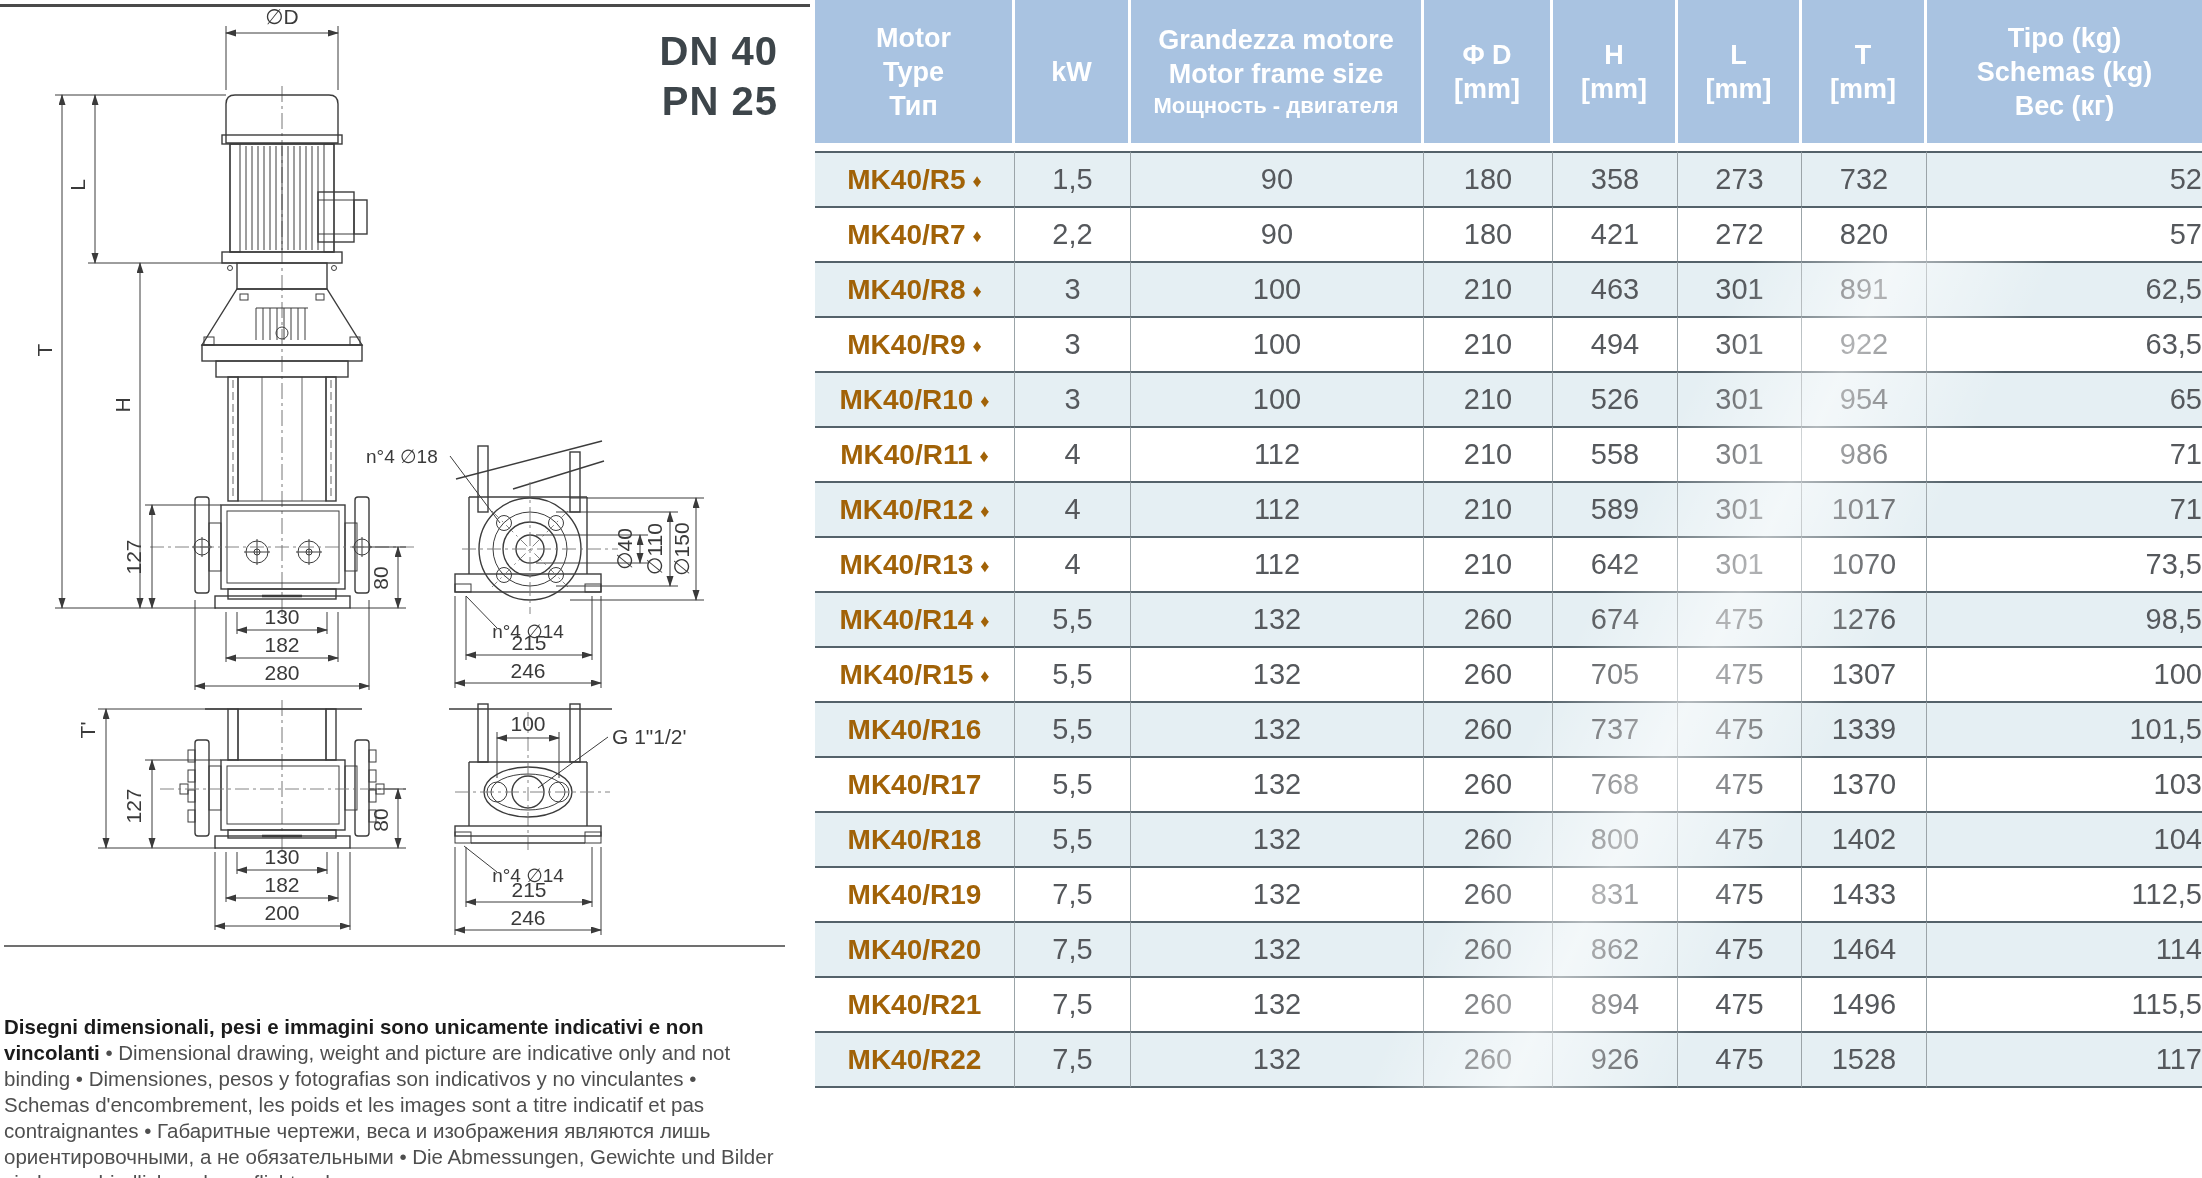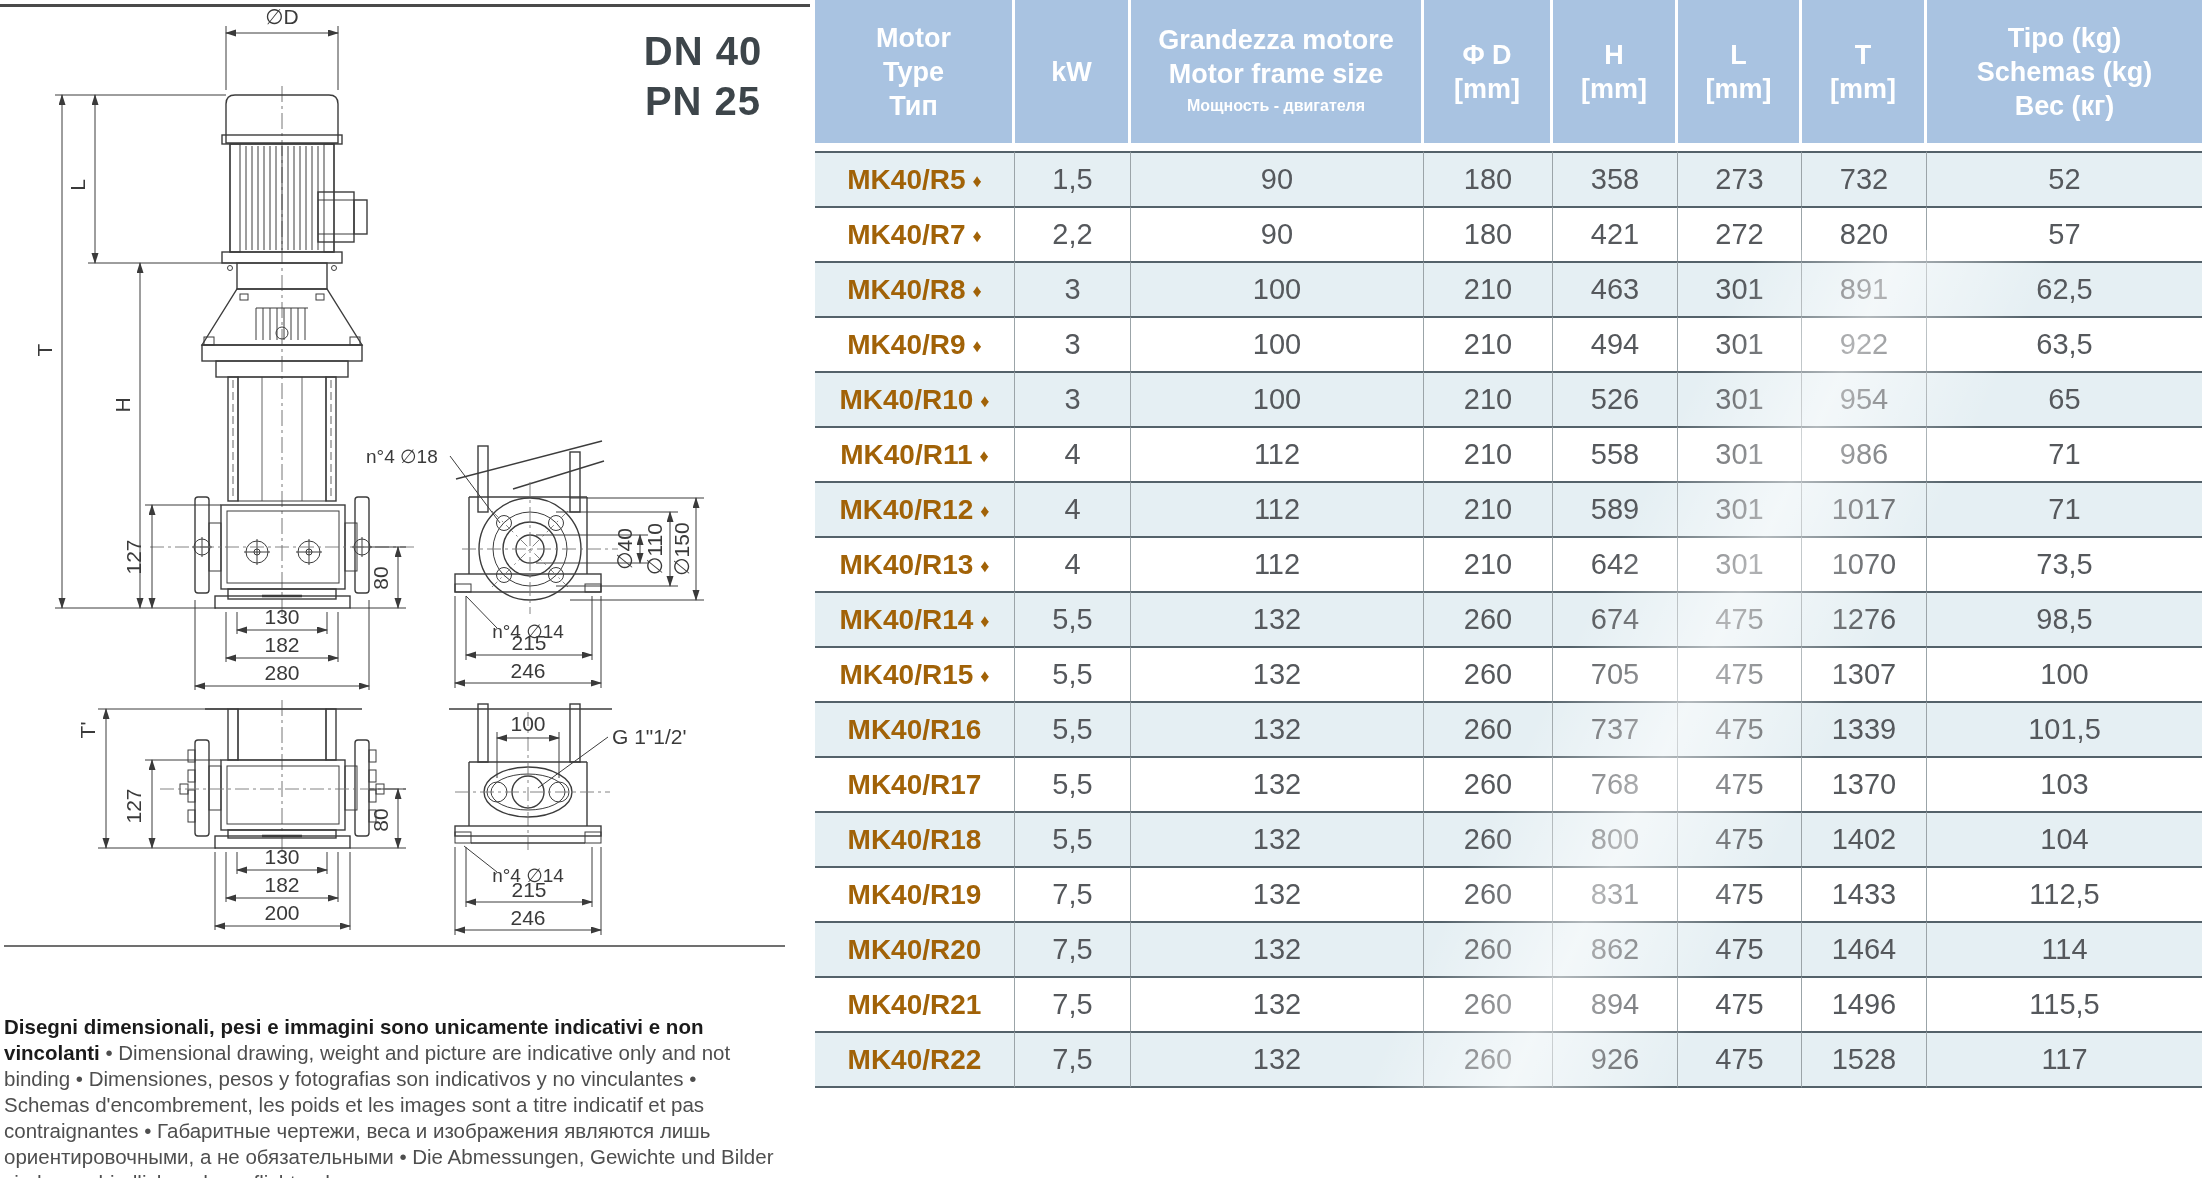--- a/index.html
+++ b/index.html
@@ -4,21 +4,21 @@
 <style>
   html,body{margin:0;padding:0;}
   body{
     width:2202px;height:1178px;position:relative;background:#ffffff;
     font-family:"Liberation Sans",sans-serif;overflow:hidden;
   }
   
   .left-panel{position:absolute;left:0;top:0;width:812px;height:1178px;background:#fff;}
   .top-rule{position:absolute;left:0;top:4px;width:810px;height:3px;background:#4a4a4a;}
   .dn-pn{
-    position:absolute;left:628px;top:26px;width:150px;text-align:center;
+    position:absolute;left:628px;top:26px;width:150px;text-align:right;
     font-weight:bold;font-size:40px;line-height:50px;color:#3d454a;letter-spacing:1px;
   }
   .divider{position:absolute;left:4px;top:945px;width:781px;height:2px;background:#707070;}
   .disclaimer{
     position:absolute;left:4px;top:993px;width:782px;
     font-size:20.5px;line-height:26px;color:#4e4e4e;
   }
   .disclaimer b{color:#1b1b1b;}
   svg text{font-family:"Liberation Sans",sans-serif;fill:#3a3a3a;}
   .dim-t{font-size:21px;}
@@ -27,28 +27,28 @@
   
   .table-wrap{position:absolute;left:815px;top:0;width:1387px;}
   table{border-collapse:separate;border-spacing:0;table-layout:fixed;width:1387px;}
   thead th{
     background:#a9c3e1;color:#ffffff;font-weight:bold;vertical-align:middle;
     height:143px;border-right:3px solid #ffffff;border-bottom:8px solid #ffffff;
     padding:0;text-align:center;
   }
   thead th:last-child{border-right:none;}
   .h-line{font-size:27px;line-height:34px;}
-  .h-ru{font-size:16px;line-height:30px;}
+  .h-ru{font-size:22px;line-height:30px;}
   tbody td{
     height:53px;text-align:center;vertical-align:middle;
     font-size:29px;color:#55585c;
     border-top:2px solid #54626a;border-right:1px solid #9ba4a8;
     padding:0;background:#ffffff;
   }
-  tbody td:last-child{border-right:none;}
+  tbody td:last-child{border-right:none;text-align:right;}
   tbody tr:nth-child(odd) td{background:#e5eff3;}
   tbody tr:last-child td{border-bottom:2px solid #54626a;}
   td.c-type{font-weight:bold;color:#a16207;font-size:28px;}
   td.c-type .mark{font-size:18px;margin-left:7px;vertical-align:2px;}
   .sheen{
     position:absolute;left:815px;top:250px;width:1387px;height:900px;
     background:linear-gradient(115deg,rgba(255,255,255,0) 52%,rgba(255,255,255,0.55) 60%,rgba(255,255,255,0) 69%);
     pointer-events:none;
   }
 </style>

